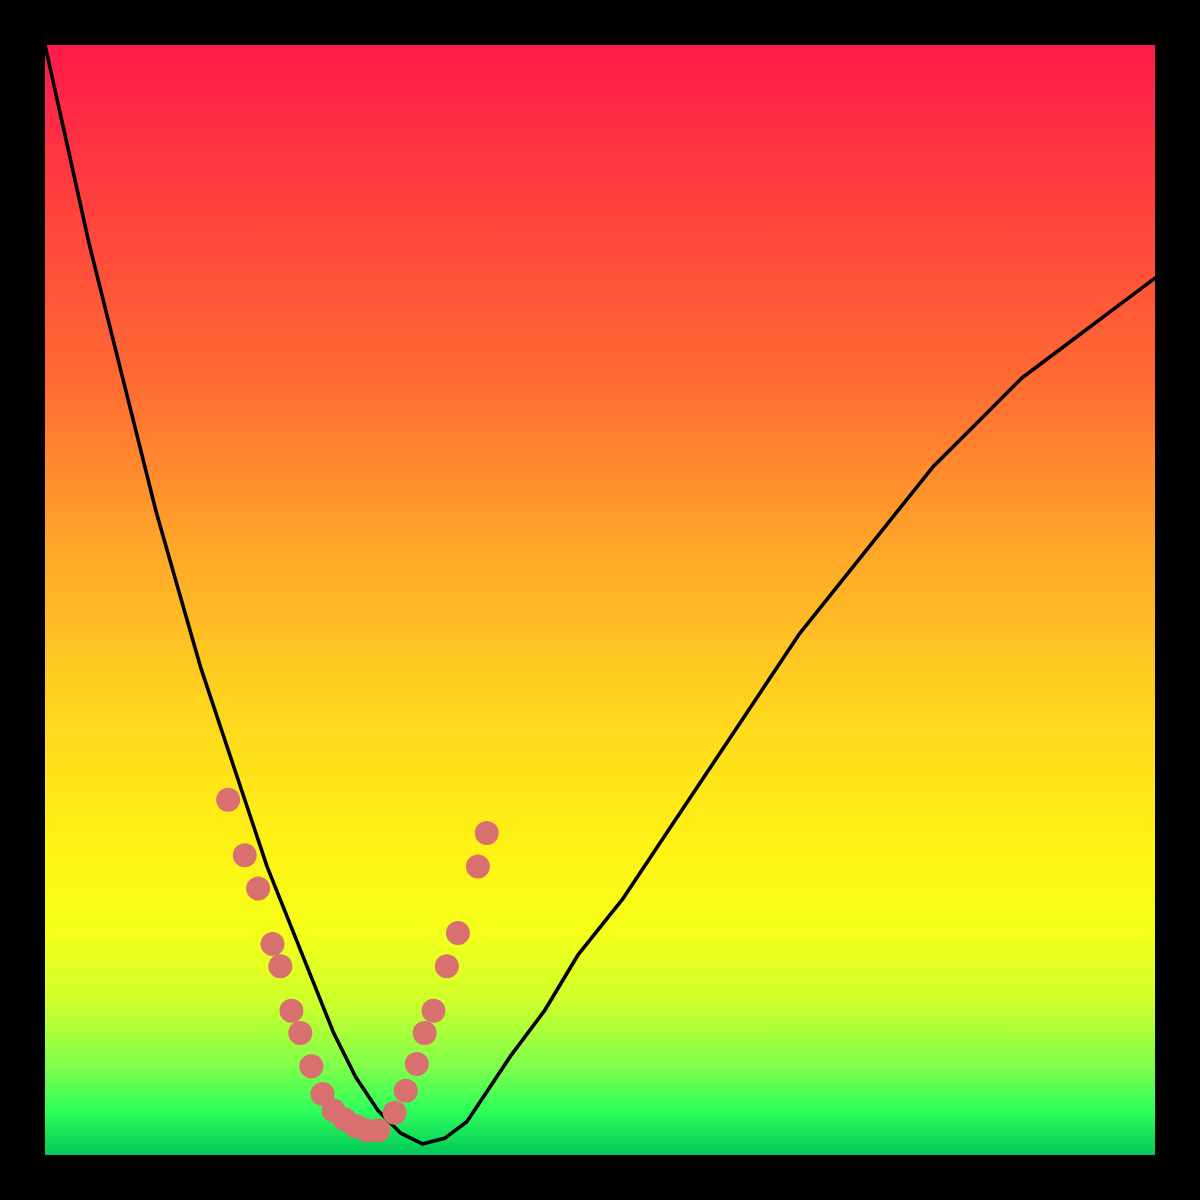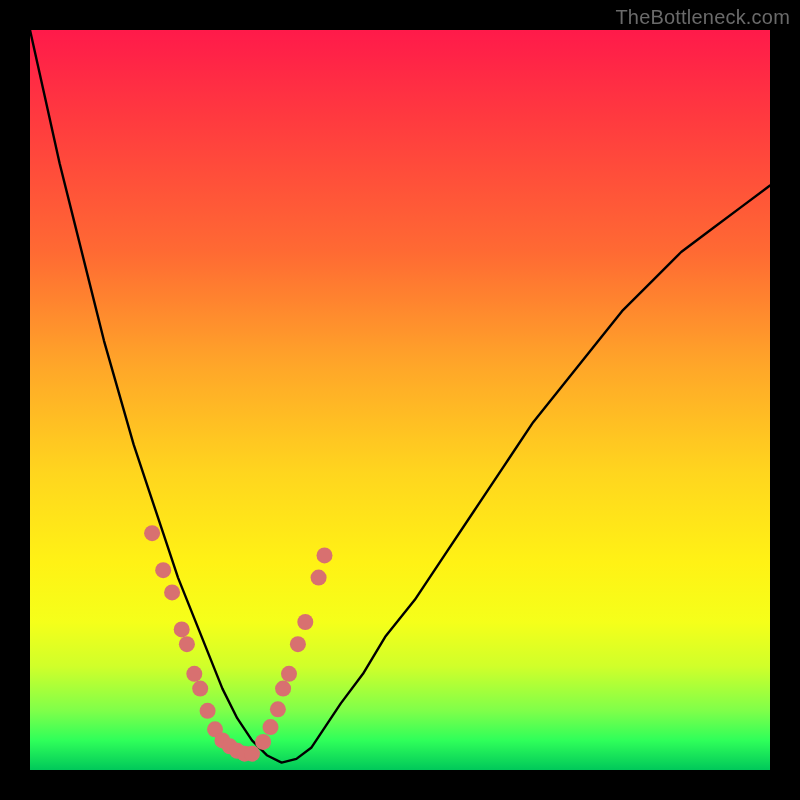--- a/index.html
+++ b/index.html
@@ -74,14 +74,13 @@
         <circle cx="240.5" cy="697.1" r="8" fill="#d87070"></circle>
         <circle cx="247.9" cy="679.3" r="8" fill="#d87070"></circle>
         <circle cx="253.1" cy="658.6" r="8" fill="#d87070"></circle>
         <circle cx="259.0" cy="643.8" r="8" fill="#d87070"></circle>
         <circle cx="267.9" cy="614.2" r="8" fill="#d87070"></circle>
         <circle cx="275.3" cy="592.0" r="8" fill="#d87070"></circle>
         <circle cx="288.6" cy="547.6" r="8" fill="#d87070"></circle>
         <circle cx="294.5" cy="525.4" r="8" fill="#d87070"></circle>
       </svg>
   </div>
-  <div class="watermark">TheBottleneck.com</div>
 </div>
 
 </body></html>

